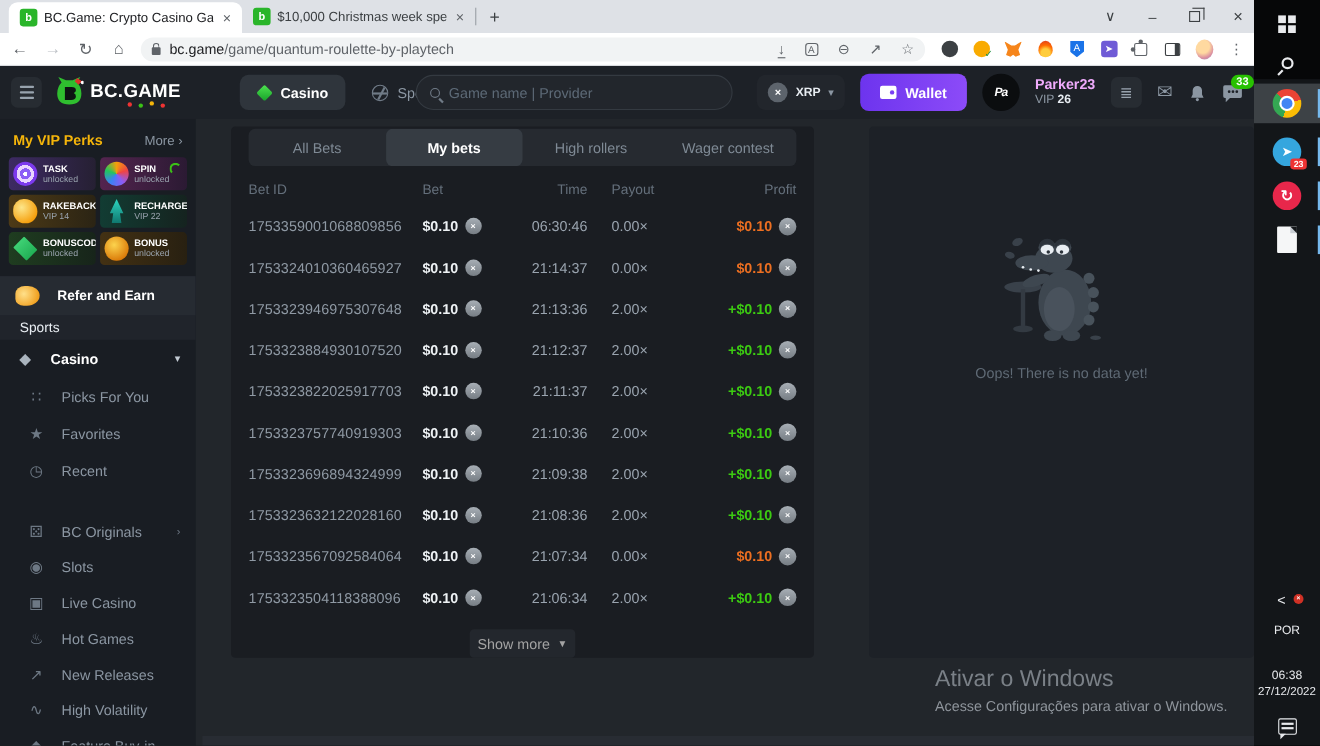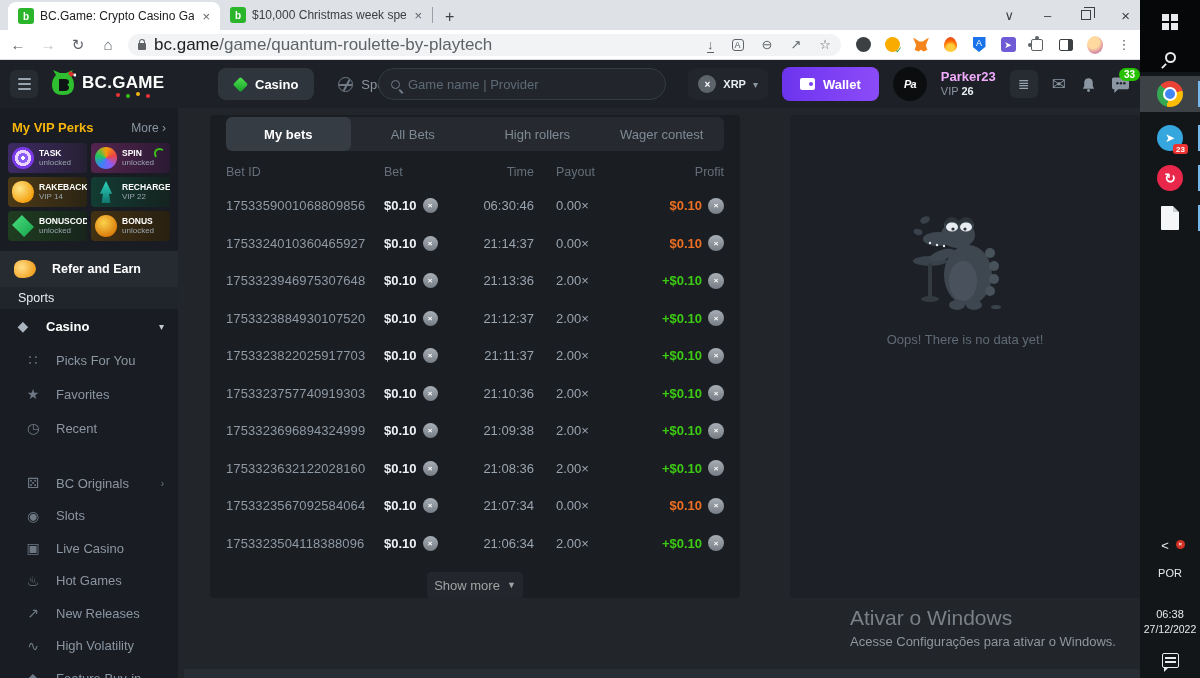--- a/index.html
+++ b/index.html
@@ -56,21 +56,21 @@
   .winctl { position:absolute; right:10px; top:0; height:30px; display:flex; align-items:center; gap:30px; color:#3c4043; }
   .winctl span { font-size:13px; }
   .wc-restore { width:10px; height:10px; border:1.2px solid #3c4043; position:relative; }
   .wc-restore::before { content:""; position:absolute; left:2px; top:-4px; width:10px; height:10px; border:1.2px solid #3c4043; border-bottom:none; border-left:none; }
   .toolbar { height:30px; background:#fff; display:flex; align-items:center; padding:0 8px; gap:10px; border-bottom:1px solid #dadce0; }
   .nav-ic { color:#5f6368; font-size:15px; width:20px; text-align:center; }
   .nav-ic.dis { color:#bdc1c6; }
   .omnibox { flex:1; max-width:716px; height:22px; background:#f1f3f4; border-radius:12px; display:flex; align-items:center; padding:0 10px; gap:8px; }
   .lock { width:8px; height:7px; background:#5f6368; border-radius:1px; position:relative; margin-top:3px; }
   .lock::before { content:""; position:absolute; left:1px; top:-4px; width:4px; height:4px; border:1.5px solid #5f6368; border-bottom:none; border-radius:3px 3px 0 0; }
-  .url { font-size:17px; flex:1; white-space:nowrap; overflow:hidden; }
+  .url { font-size:13px; flex:1; white-space:nowrap; overflow:hidden; }
   .url b { color:#202124; font-weight:normal; }
   .url span { color:#5f6368; }
   .omni-ics { display:flex; gap:18px; color:#5f6368; font-size:13px; align-items:center; }
   .exts { display:flex; align-items:center; gap:13px; margin-left:4px; }
   .ext { width:16px; height:16px; display:flex; align-items:center; justify-content:center; }
   .ext-spider { width:15px; height:15px; border-radius:50%; background:#3c4043; }
   .ext-person { width:15px; height:15px; border-radius:50%; background:#f9ab00; position:relative; }
   .ext-person::after { content:"✓"; position:absolute; right:-3px; bottom:-3px; color:#1e8e3e; font-size:9px; font-weight:bold; }
   .ext-fox { width:16px; height:14px; background:#f6851b; clip-path:polygon(0 0,20% 55%,10% 90%,35% 100%,50% 88%,65% 100%,90% 90%,80% 55%,100% 0,60% 28%,40% 28%); }
   .ext-flame { width:13px; height:15px; background:radial-gradient(circle at 50% 75%,#ffcd3c 0 30%,#ff6d00 55%,#d93025 100%); border-radius:50% 50% 50% 50%/60% 60% 40% 40%; }
@@ -473,26 +473,26 @@
               <span class="nl">Feature Buy-in</span>
               <span class="nc"></span>
             </div>
           </div>
       </div>
 
       <div class="content">
         <div class="bets-panel">
           <div class="tabbar">
 
+              <div class="tab">
+                <span>All Bets</span>
+              </div>
+
               <div class="tab active">
                 <span>My bets</span>
-              </div>
-
-              <div class="tab">
-                <span>All Bets</span>
               </div>
 
               <div class="tab">
                 <span>High rollers</span>
               </div>
 
               <div class="tab">
                 <span>Wager contest</span>
               </div>
             </div>

